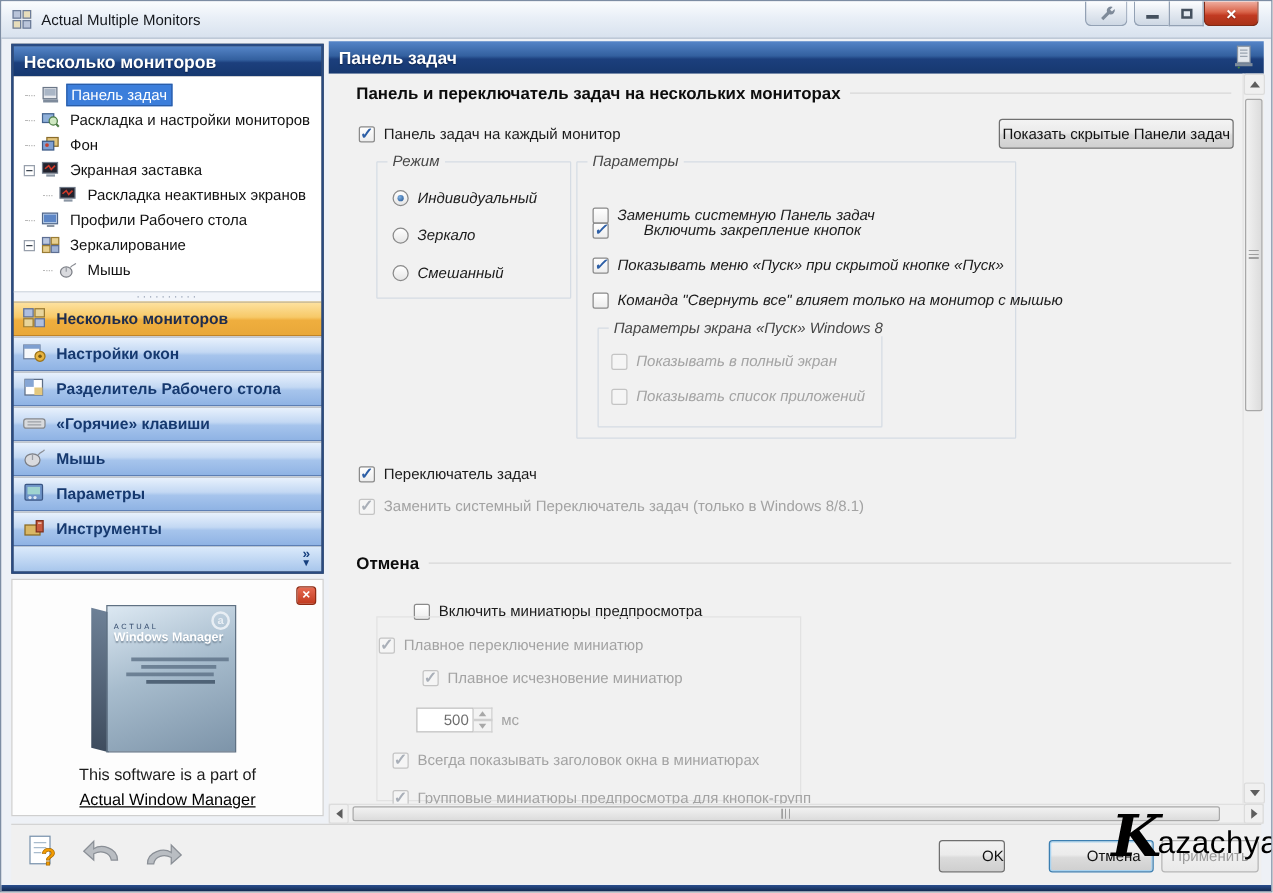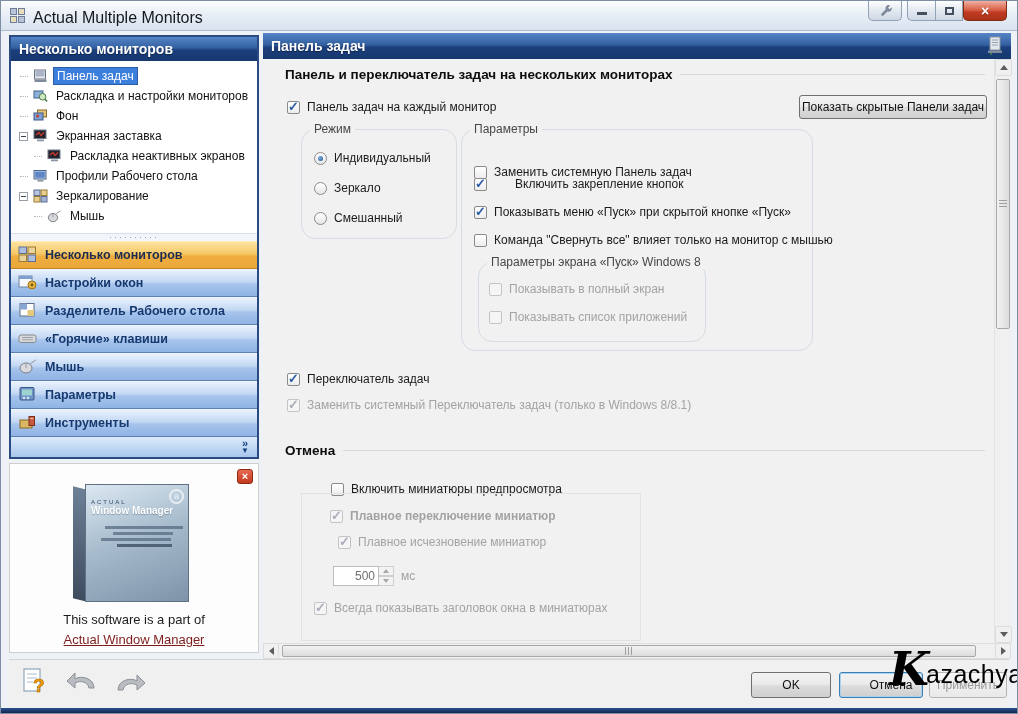--- a/index.html
+++ b/index.html
@@ -15,21 +15,21 @@
     background:linear-gradient(180deg,#fbfdfe 0%,#e9eff7 45%,#d8e2ee 100%);
     border-bottom:1px solid #aebccd;
   }
   .app-icon { position:absolute; left:9px; top:7px; width:16px; height:16px; display:grid;
     grid-template-columns:7px 7px; grid-template-rows:7px 7px; gap:1px; }
   .app-icon span { border:1px solid #6d7d99; }
   .app-icon span:nth-child(1){ background:#b9c4da; }
   .app-icon span:nth-child(2){ background:#e7ddba; }
   .app-icon span:nth-child(3){ background:#e7ddba; }
   .app-icon span:nth-child(4){ background:#b9c4da; }
-  .title-text { position:absolute; left:32px; top:8px; font-size:16px; color:#15181d; }
+  .title-text { position:absolute; left:32px; top:8px; font-size:12px; color:#15181d; }
   .cap-btns { position:absolute; right:10px; top:0; display:flex; }
   .cap-btn {
     height:20px; border:1px solid #93a1b4; border-top:none; border-radius:0 0 5px 5px;
     background:linear-gradient(180deg,#fdfeff 0%,#e6ebf2 45%,#ced8e4 100%);
     display:flex; align-items:center; justify-content:center; color:#44505e;
   }
   .cap-btn.wrench { width:34px; margin-right:5px; }
   .cap-btn.minb { width:28px; border-right:none; border-radius:0 0 0 5px;}
   .cap-btn.maxb { width:28px; border-radius:0;}
   .cap-btn.close { width:44px; border-radius:0 0 5px 5px;
@@ -89,29 +89,29 @@
     border:2px solid #e8eef4; color:#e8eef4; font-size:9px; font-weight:bold; text-align:center; line-height:11px; }
   .awm-actual { font-size:6px; letter-spacing:2px; color:#31486b; margin-top:8px; }
   .awm-name { font-size:10px; font-weight:bold; color:#ffffff; text-shadow:0 1px 1px #33445566; }
   .awm-bars { margin-top:10px; }
   .awm-bars div { height:3px; background:#5d7186cc; margin:3px 0 0 14px; }
   .awm-bars div:nth-child(2){ margin-left:22px; width:60px; }
   .awm-bars div:nth-child(3){ margin-left:10px; width:70px; }
   .awm-bars div:nth-child(4){ margin-left:26px; width:55px; background:#3c4f63cc; }
   .ad-caption { position:absolute; left:0; right:0; top:148px; text-align:center; font-size:13px; color:#1c1c1c; }
   .ad-link { position:absolute; left:0; right:0; top:168px; text-align:center; font-size:13px; }
-  .ad-link a { color:#7f1d1d; text-decoration:underline;text-align:center; }
+  .ad-link a { color:#000000; text-decoration:underline;text-align:center; }
   
   .footer { position:absolute; left:8px; right:8px; top:658px; height:48px;
     border-top:1px solid #d4d4d4; background:#f0f0f0; }
   .side-tools { position:absolute; left:12px; top:6px; display:flex; gap:14px; align-items:center; }
   .btn { position:absolute; height:26px; border:1px solid #707070; border-radius:3px;
     background:linear-gradient(180deg,#f2f2f2 0%,#ebebeb 45%,#dbdbdb 55%,#cfcfcf 100%);
     font-size:12px; color:#111; display:flex; align-items:center; justify-content:center; }
-  .btn.ok { left:742px; top:12px; width:80px; }
+  .btn.ok { left:742px; top:12px; width:53px;justify-content:flex-end; }
   .btn.cancel { left:830px; top:12px; width:84px; border-color:#3c7fb1; box-shadow:0 0 0 1px #a8d3f0 inset;padding-left:20px; }
   .btn.apply { left:920px; top:12px; width:78px; color:#9b9b9b; border-color:#b5b5b5;
     background:linear-gradient(180deg,#f6f6f6,#e9e9e9); }
   .watermark { position:absolute; left:888px; top:648px; z-index:60; color:#000;
     display:flex; align-items:flex-end; pointer-events:none; }
   .wm-k { font-family:"DejaVu Serif", serif; font-style:italic; font-weight:bold;
     font-size:46px; line-height:40px; }
   .wm-rest { font-size:25px; line-height:30px; letter-spacing:0.5px; margin-left:-3px; }
   
   .panel-header { position:absolute; left:262px; top:32px; width:748px; height:26px; }
@@ -127,21 +127,21 @@
   .cb { width:13px; height:13px; border:1px solid #8a8a8a; border-radius:2px;
     background:linear-gradient(180deg,#ffffff,#ededed); position:relative; flex:none; }
   .cb.checked::after { content:"✓"; position:absolute; left:0px; top:-3px;
     font-size:13px; font-weight:bold; color:#2d5fa6; }
   .cb.dis { background:#f5f5f5; border-color:#c4c4c4; }
   .cb.dis.checked::after { color:#a9afb8; }
   .radio { width:13px; height:13px; border:1px solid #8a8a8a; border-radius:50%;
     background:linear-gradient(180deg,#ffffff,#e6e6e6); position:relative; flex:none; }
   .radio.sel::after { content:""; position:absolute; left:3px; top:3px; right:3px; bottom:3px;
     border-radius:50%; background:radial-gradient(circle at 35% 35%, #7fb2e5, #1f4f8b); }
-  .groupbox { position:absolute; border:1px solid #d5dce4; border-radius:14px; }
+  .groupbox { position:absolute; border:1px solid #d5dce4; border-radius:1px;font-style:italic; }
   .gb-title { position:absolute; top:-8px; left:8px; background:#f1f1f1; padding:0 4px;
     font-size:12px; color:#474747; white-space:nowrap; }
   .disbox { position:absolute; border:1px solid #e2e2e2; }
   .push-btn { position:absolute; border:1px solid #707070; border-radius:3px;
     background:linear-gradient(180deg,#f3f3f3 0%,#ebebeb 45%,#dcdcdc 55%,#d0d0d0 100%);
     font-size:12px; color:#111; display:flex; align-items:center; justify-content:center; }
   .spin { display:flex; align-items:center;padding-left:21px; }
   .spin-box { width:46px; height:20px; border:1px solid #bdbdbd; background:#fff;
     display:flex; align-items:center; justify-content:flex-end; padding-right:3px;
     font-size:12px; color:#6e6e6e; }
@@ -407,21 +407,21 @@
     </div>
   </div>
 
   <div class="ad">
     <div class="ad-close"><span>×</span></div>
     <div class="awm-box">
       <div class="awm-spine"></div>
       <div class="awm-front">
         <div class="awm-logo">a</div>
         <div class="awm-actual">ACTUAL</div>
-        <div class="awm-name">Window Manager</div>
+        <div class="awm-name">Windows Manager</div>
         <div class="awm-bars">
             <div></div>
             <div></div>
             <div></div>
             <div></div>
           </div>
       </div>
     </div>
     <div class="ad-caption">This software is a part of</div>
     <div class="ad-link"><a href="#">Actual Window Manager</a></div>
@@ -516,21 +516,21 @@
       <span>Отмена</span>
         <span class="line" style="flex:1"></span>
     </div>
 
     <div class="row" style="left:24px; top:422px;margin-left:44px;">
       <span class="cb"></span>
       <span>Включить миниатюры предпросмотра</span>
     </div>
 
     <div class="disbox" style="left:38px; top:434px; width:340px; height:148px;">
-      <div class="row dis" style="left:28px; top:14px;font-weight:bold;">
+      <div class="row dis" style="left:1px; top:14px;">
         <span class="cb dis checked"></span>
         <span>Плавное переключение миниатюр</span>
       </div>
       <div class="row dis" style="left:36px; top:40px;">
         <span class="cb dis checked"></span>
         <span>Плавное исчезновение миниатюр</span>
       </div>
       <div class="row dis" style="left:10px; top:72px; height:20px;">
         <span class="spin">
           <span class="spin-box">500</span>
@@ -541,20 +541,24 @@
             <span>
                 <i class="tri-dn"></i>
               </span>
           </span>
         </span>
         <span>мс</span>
       </div>
       <div class="row dis" style="left:12px; top:106px;">
         <span class="cb dis checked"></span>
         <span>Всегда показывать заголовок окна в миниатюрах</span>
+      </div>
+      <div class="row dis" style="left:12px; top:136px;">
+        <span class="cb dis checked"></span>
+        <span>Групповые миниатюры предпросмотра для кнопок-групп</span>
       </div>
     </div>
 
     <div class="vscroll">
       <div class="sb-btn" style="top:0;">
           <i class="tri-u"></i>
         </div>
       <div class="vthumb">
           <span class="vgrip"></span>
         </div>

